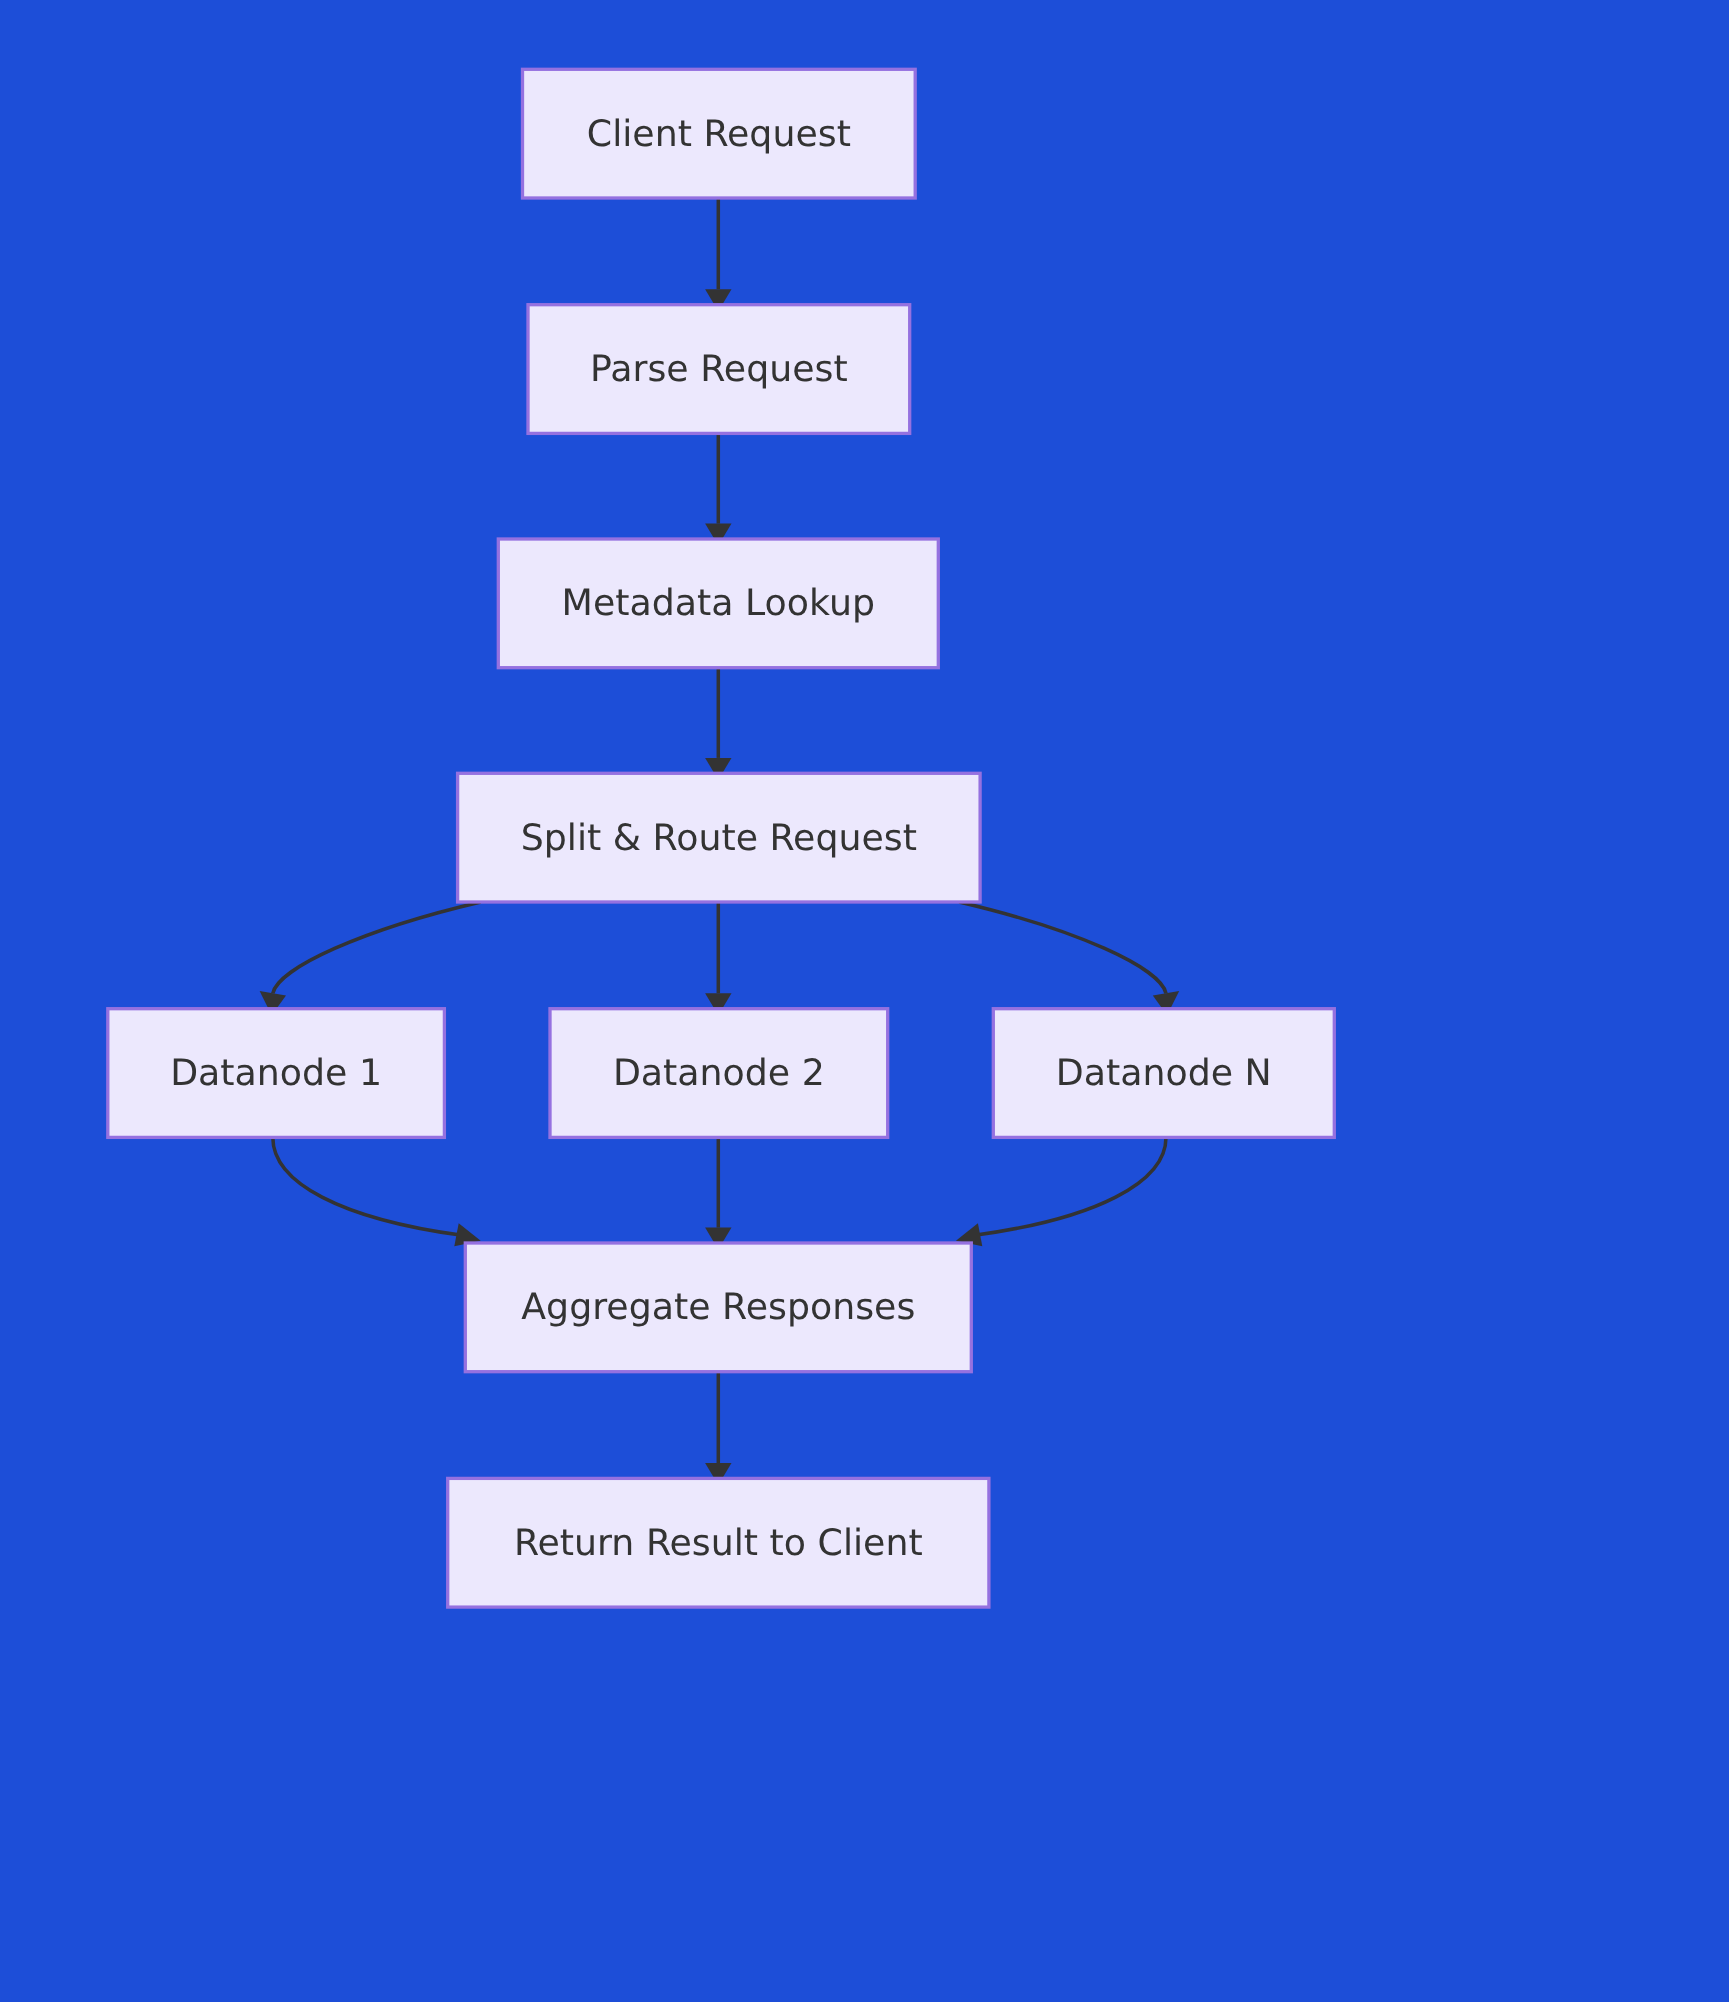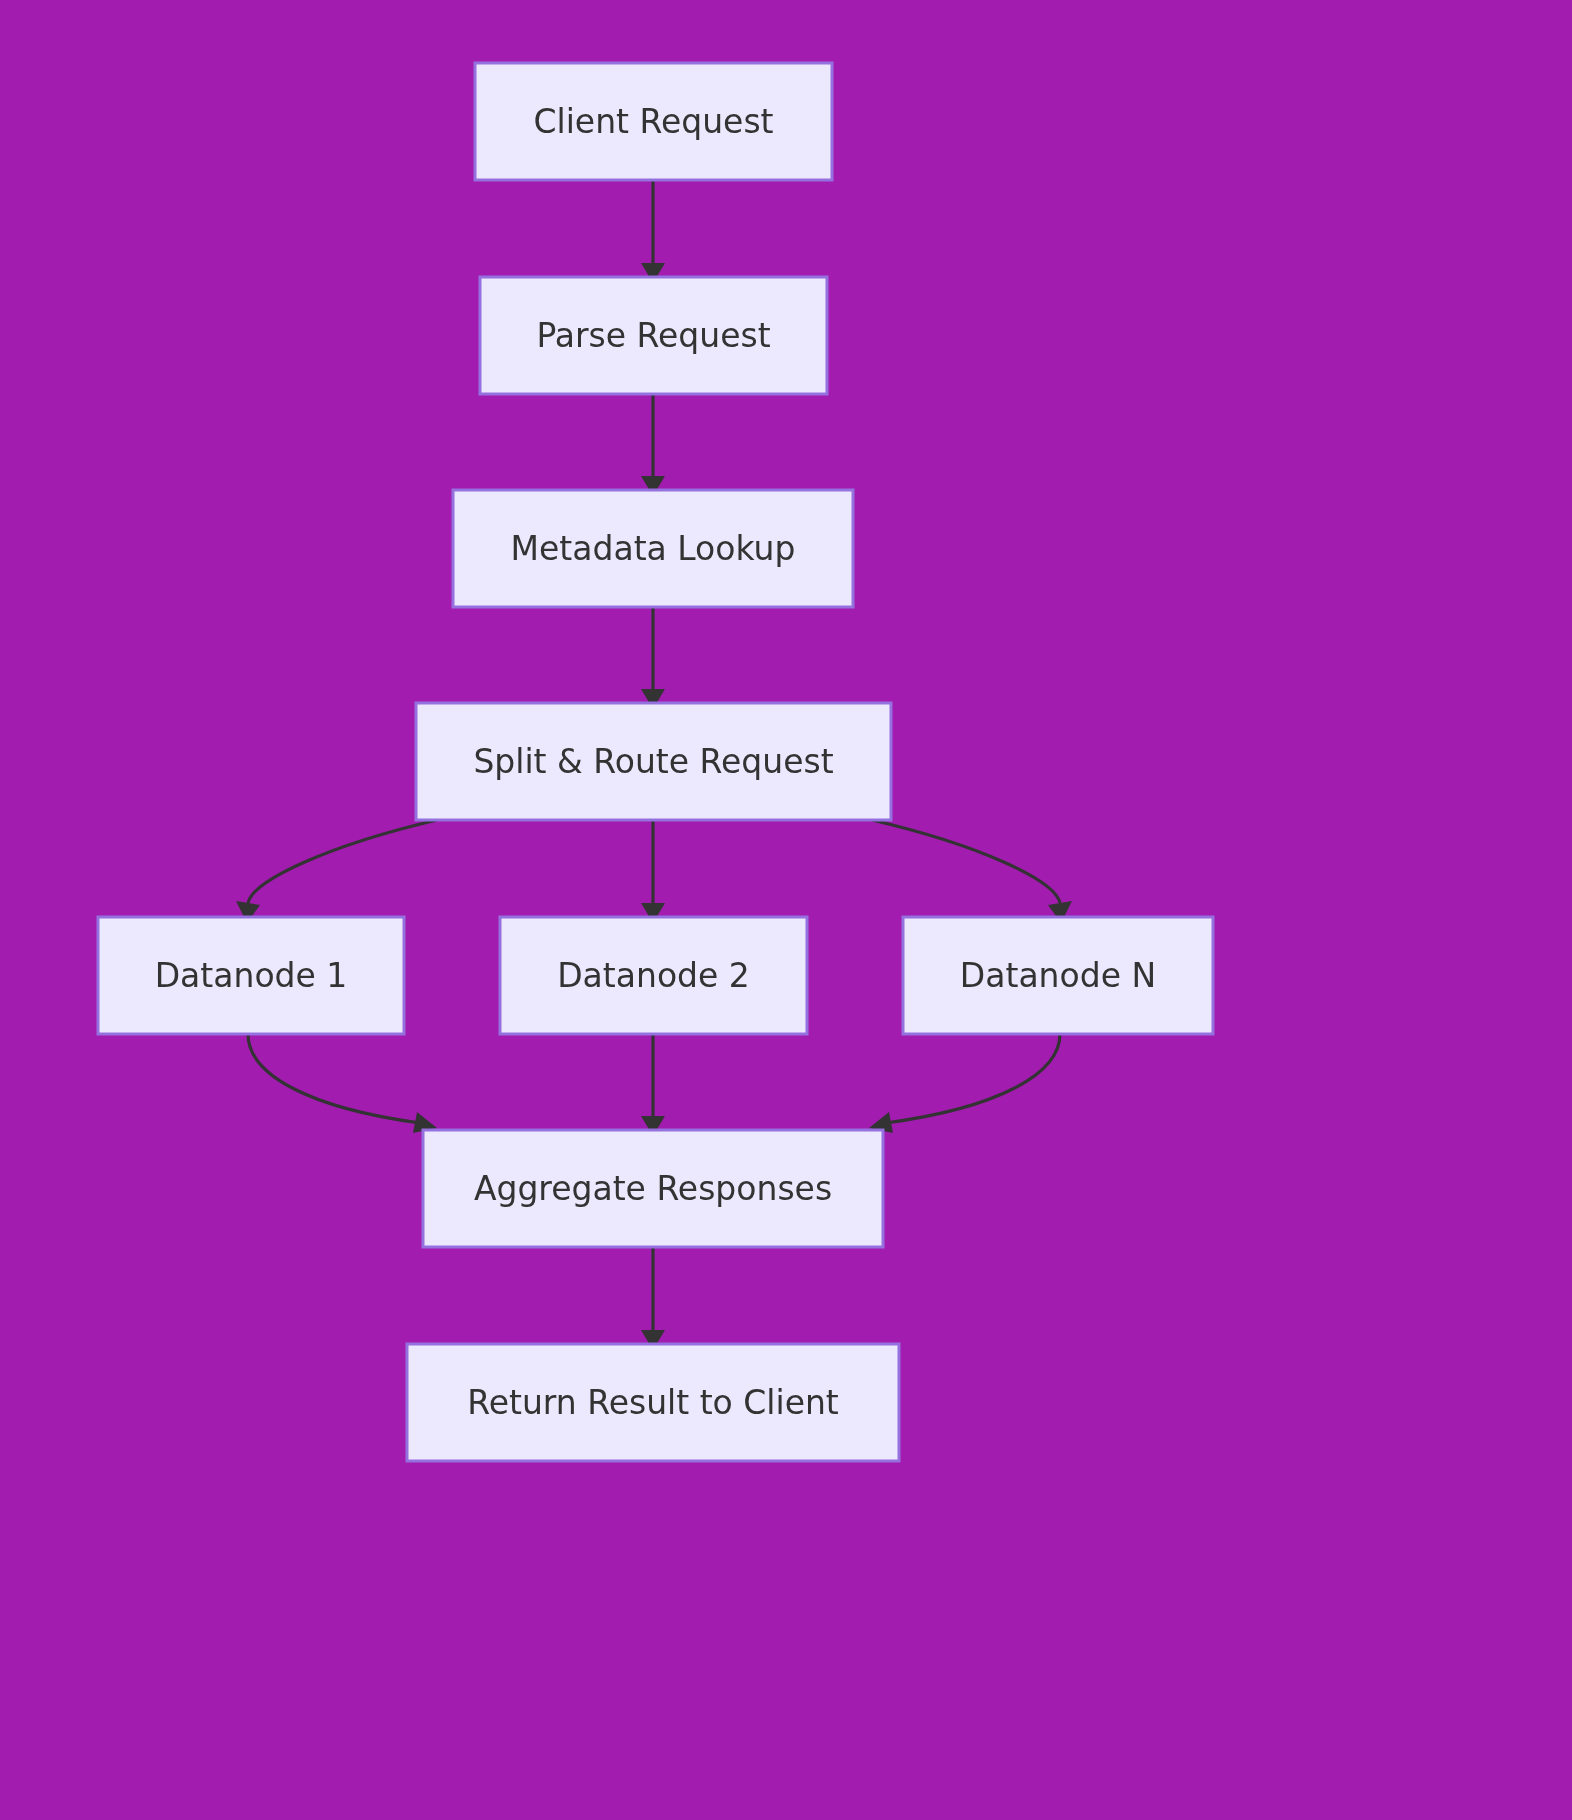--- a/index.html
+++ b/index.html
@@ -11,21 +11,21 @@
   body {
     width: 1572px;
     height: 1820px;
     font-family: "DejaVu Sans", "Liberation Sans", sans-serif;
     overflow: hidden;
   }
   #diagram-root {
     position: relative;
     width: 1572px;
     height: 1820px;
-    background: #a21caf;
+    background: #1d4ed8;
   }
   svg#flowchart {
     display: block;
     width: 1572px;
     height: 1820px;
   }
   .node-rect {
     stroke-width: 3px;
   }
   .node-label {

